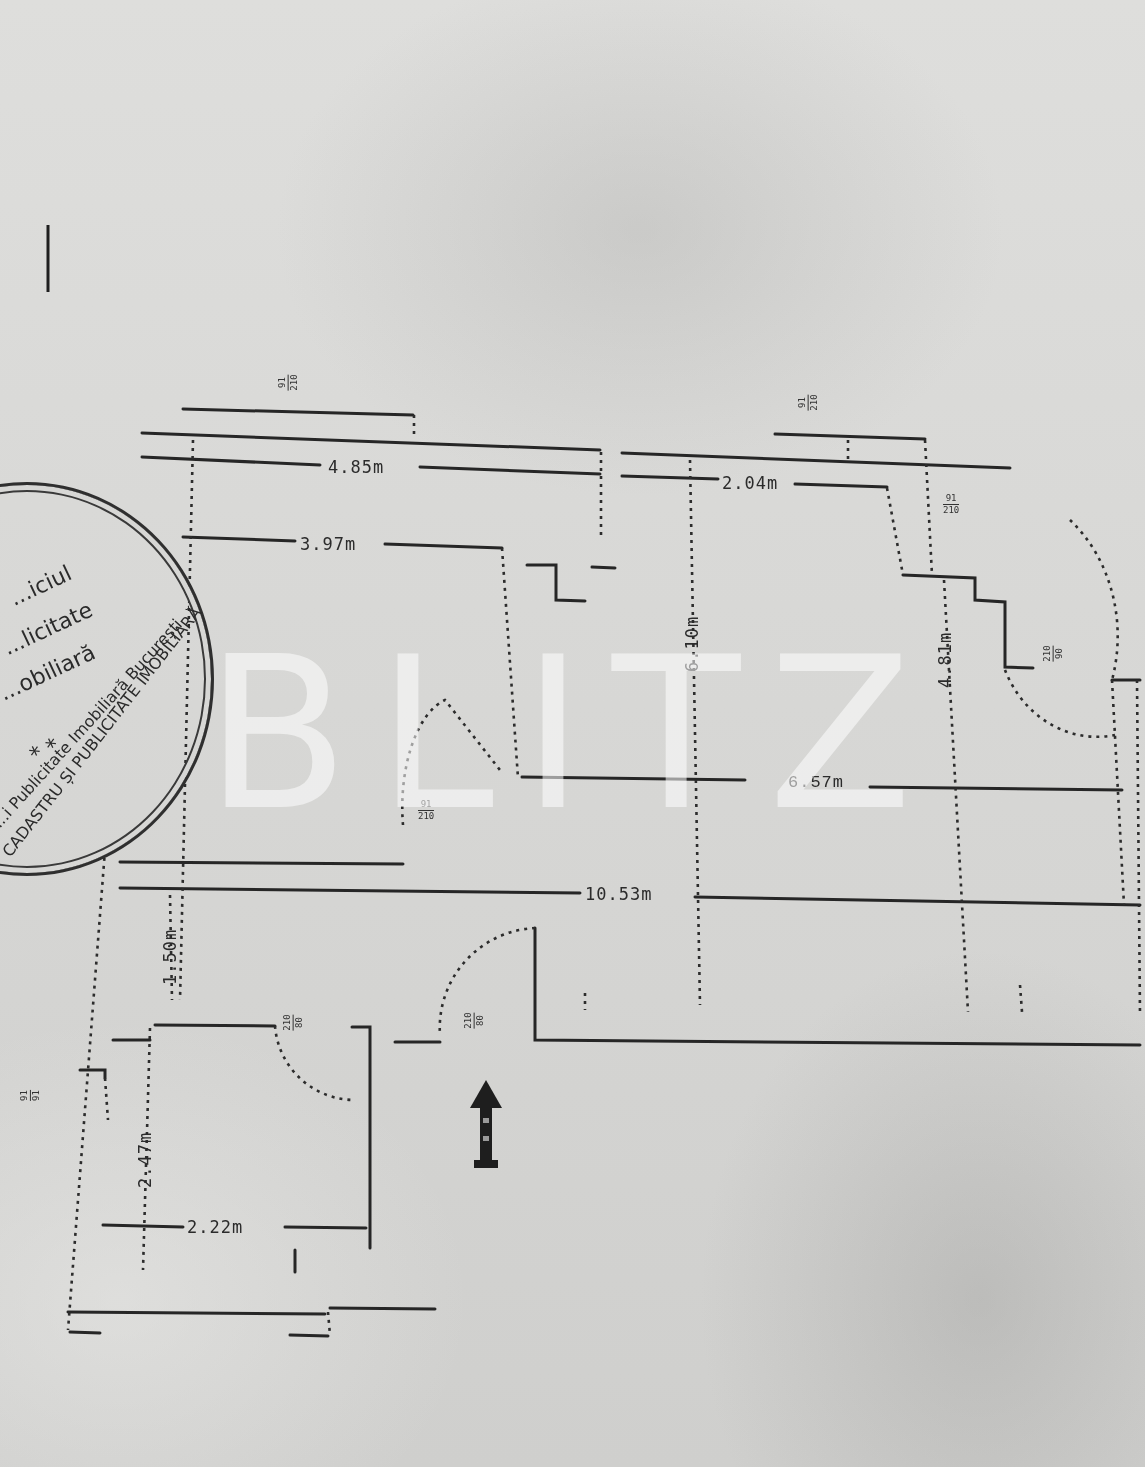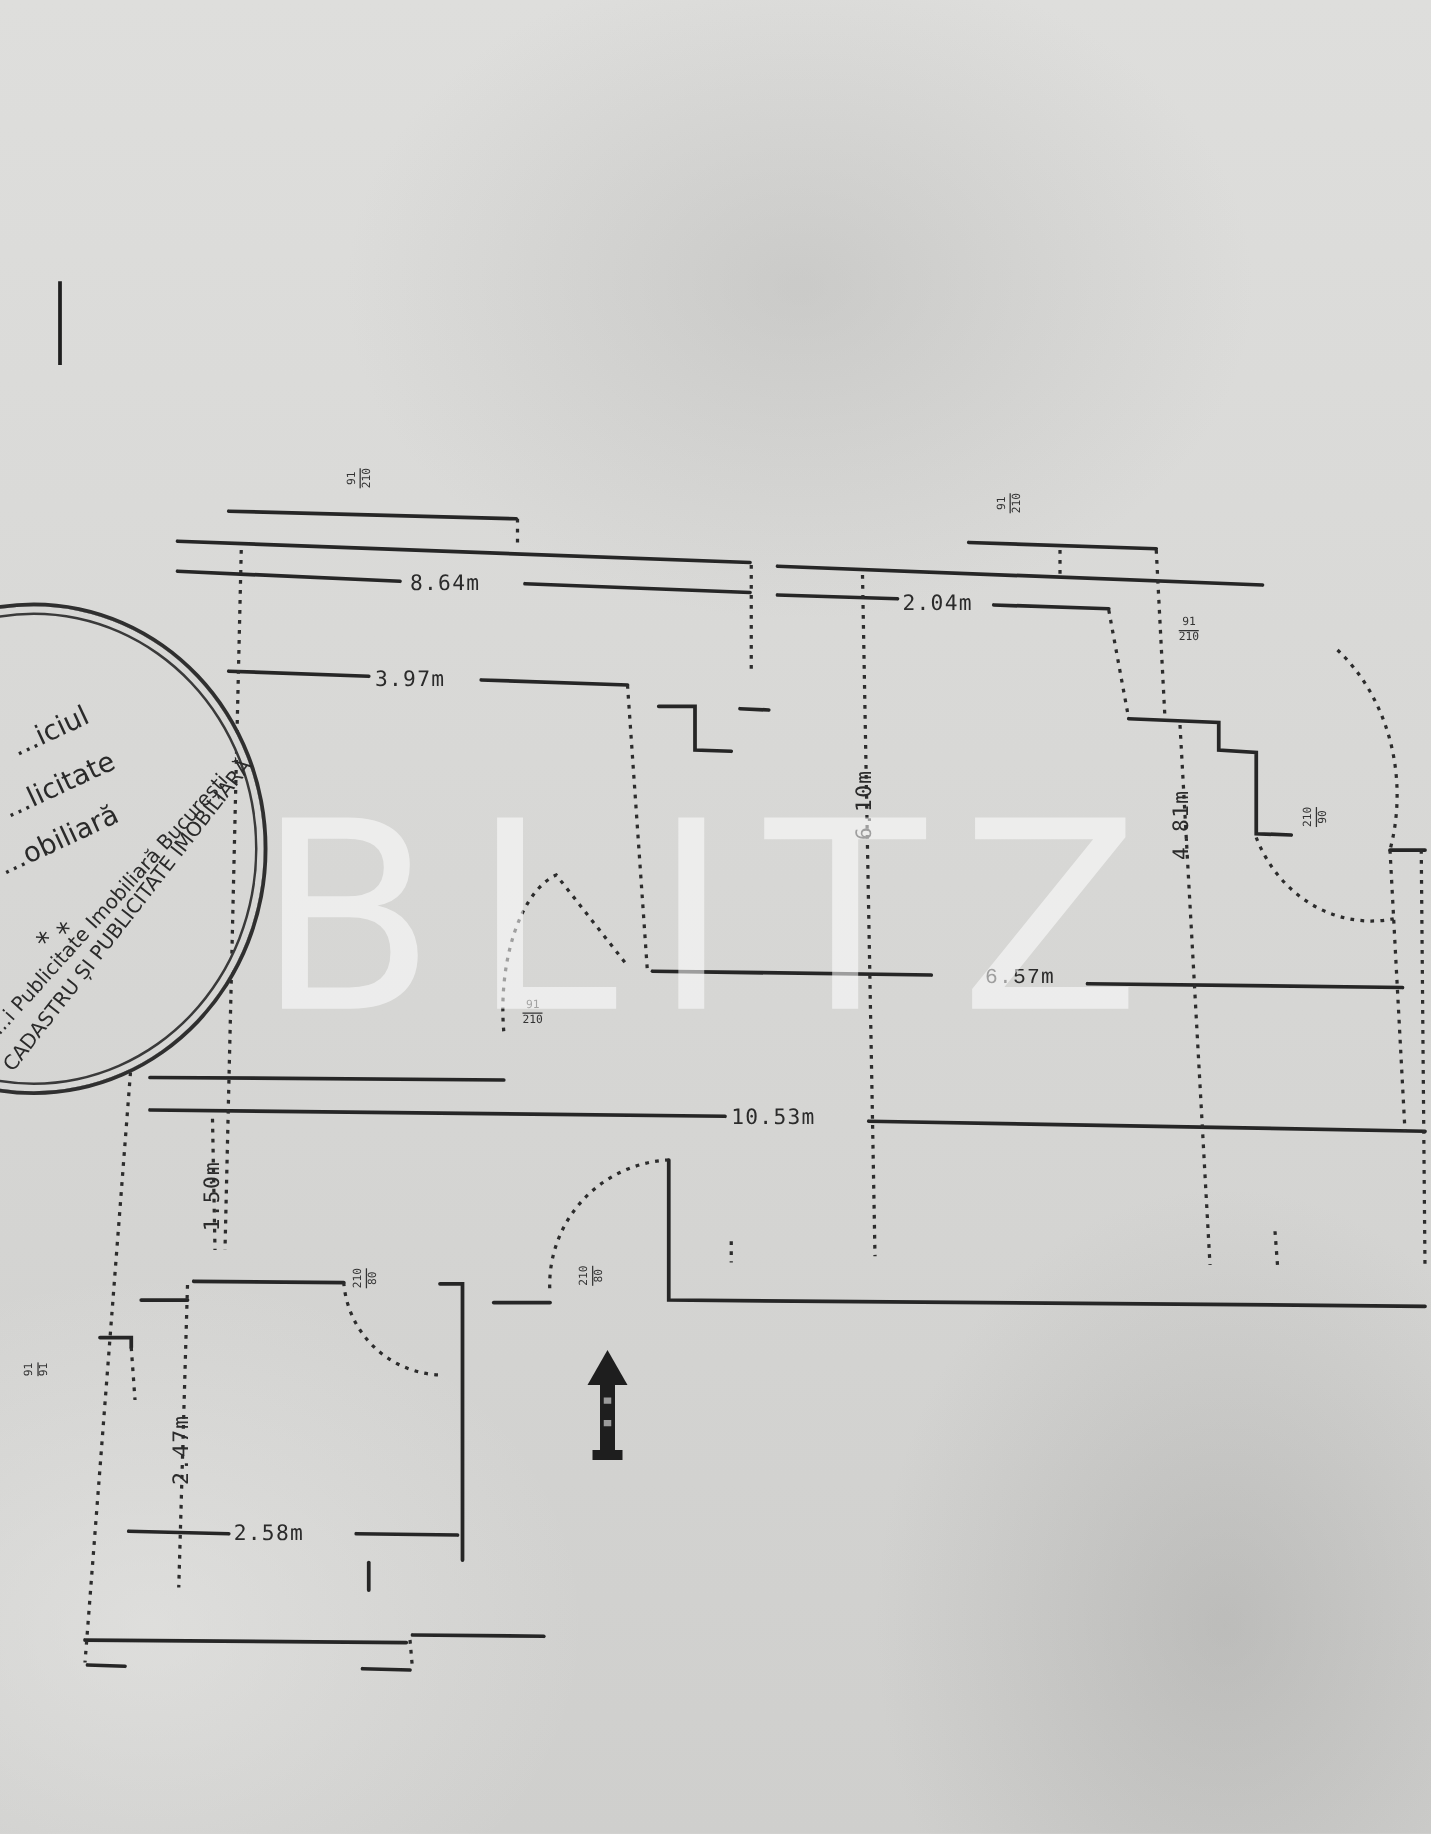--- a/index.html
+++ b/index.html
@@ -126,30 +126,30 @@
 </svg>
 
 <div class="stamp"></div>
 <div class="stamp-text" style="left:8px;top:575px;transform:rotate(-25deg);">...iciul</div>
 <div class="stamp-text" style="left:0px;top:618px;transform:rotate(-25deg);">...licitate</div>
 <div class="stamp-text" style="left:-4px;top:662px;transform:rotate(-25deg);">...obiliară</div>
 <div class="stamp-text" style="left:30px;top:740px;transform:rotate(-25deg);">* *</div>
 <div class="stamp-text" style="left:-10px;top:820px;font-size:16px;transform:rotate(-48deg);transform-origin:left top;">...i Publicitate Imobiliară București</div>
 <div class="stamp-text" style="left:0px;top:850px;font-size:16px;transform:rotate(-52deg);transform-origin:left top;">CADASTRU ȘI PUBLICITATE IMOBILIARĂ</div>
 
-<div class="dim" style="left:328px;top:459px;">8.64m</div>
+<div class="dim" style="left:328px;top:459px;">4.85m</div>
 <div class="dim" style="left:300px;top:536px;">3.97m</div>
 <div class="dim" style="left:722px;top:475px;">2.04m</div>
 <div class="dim v" style="left:684px;top:672px;">6.10m</div>
 <div class="dim v" style="left:937px;top:688px;">4.81m</div>
 <div class="dim" style="left:788px;top:774px;font-family:Liberation Mono, monospace;">6.57m</div>
 <div class="dim" style="left:585px;top:886px;">10.53m</div>
 <div class="dim v" style="left:162px;top:985px;">1.50m</div>
 <div class="dim v" style="left:137px;top:1188px;">2.47m</div>
-<div class="dim" style="left:187px;top:1219px;">2.58m</div>
+<div class="dim" style="left:187px;top:1219px;">2.22m</div>
 
 <div class="frac" style="left:280px;top:372px;">
     <span class="num">91</span>
     <span class="den">210</span>
   </div>
 <div class="frac" style="left:800px;top:392px;">
     <span class="num">91</span>
     <span class="den">210</span>
   </div>
 <div class="frac" style="left:943px;top:494px;transform:none;">

